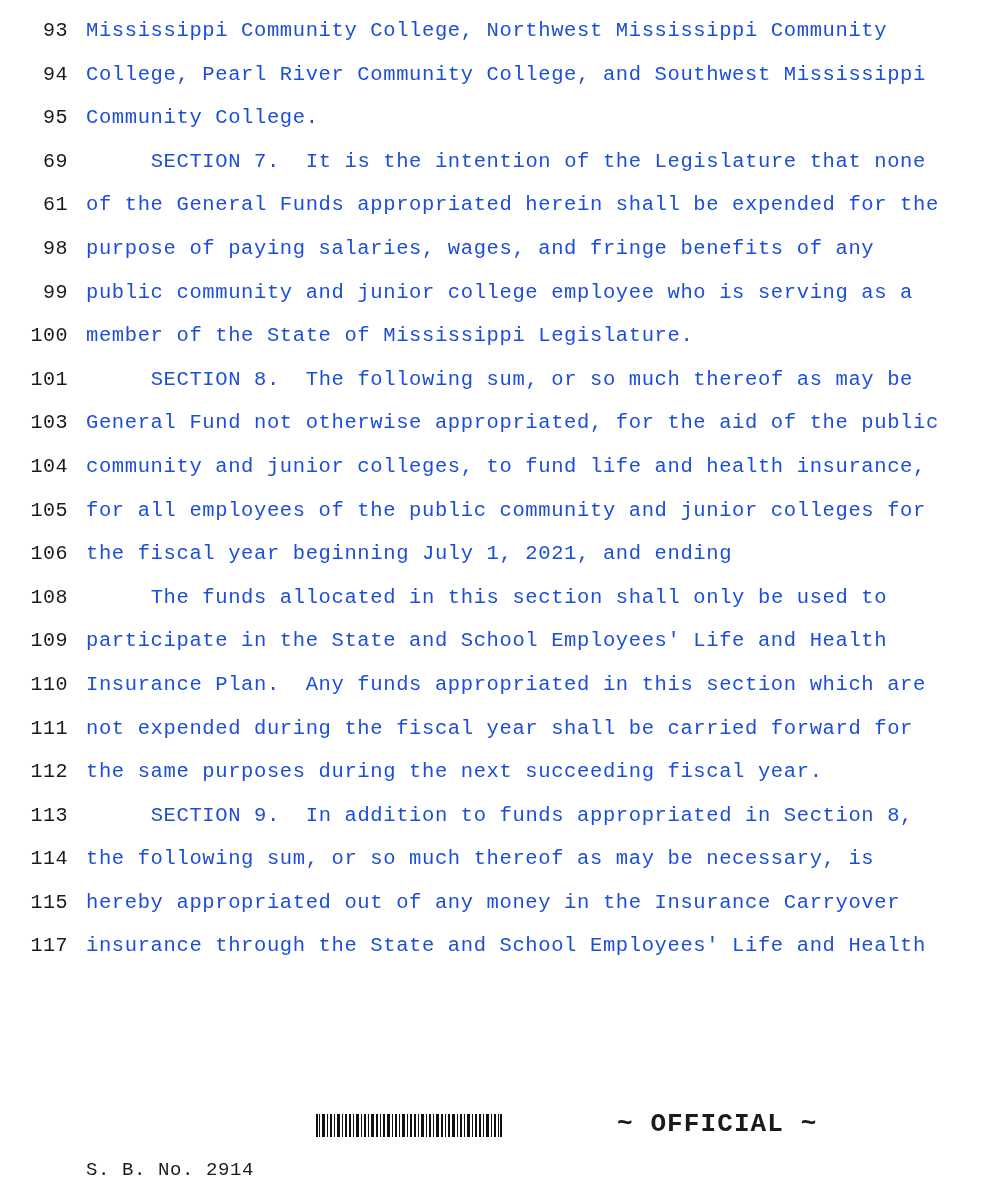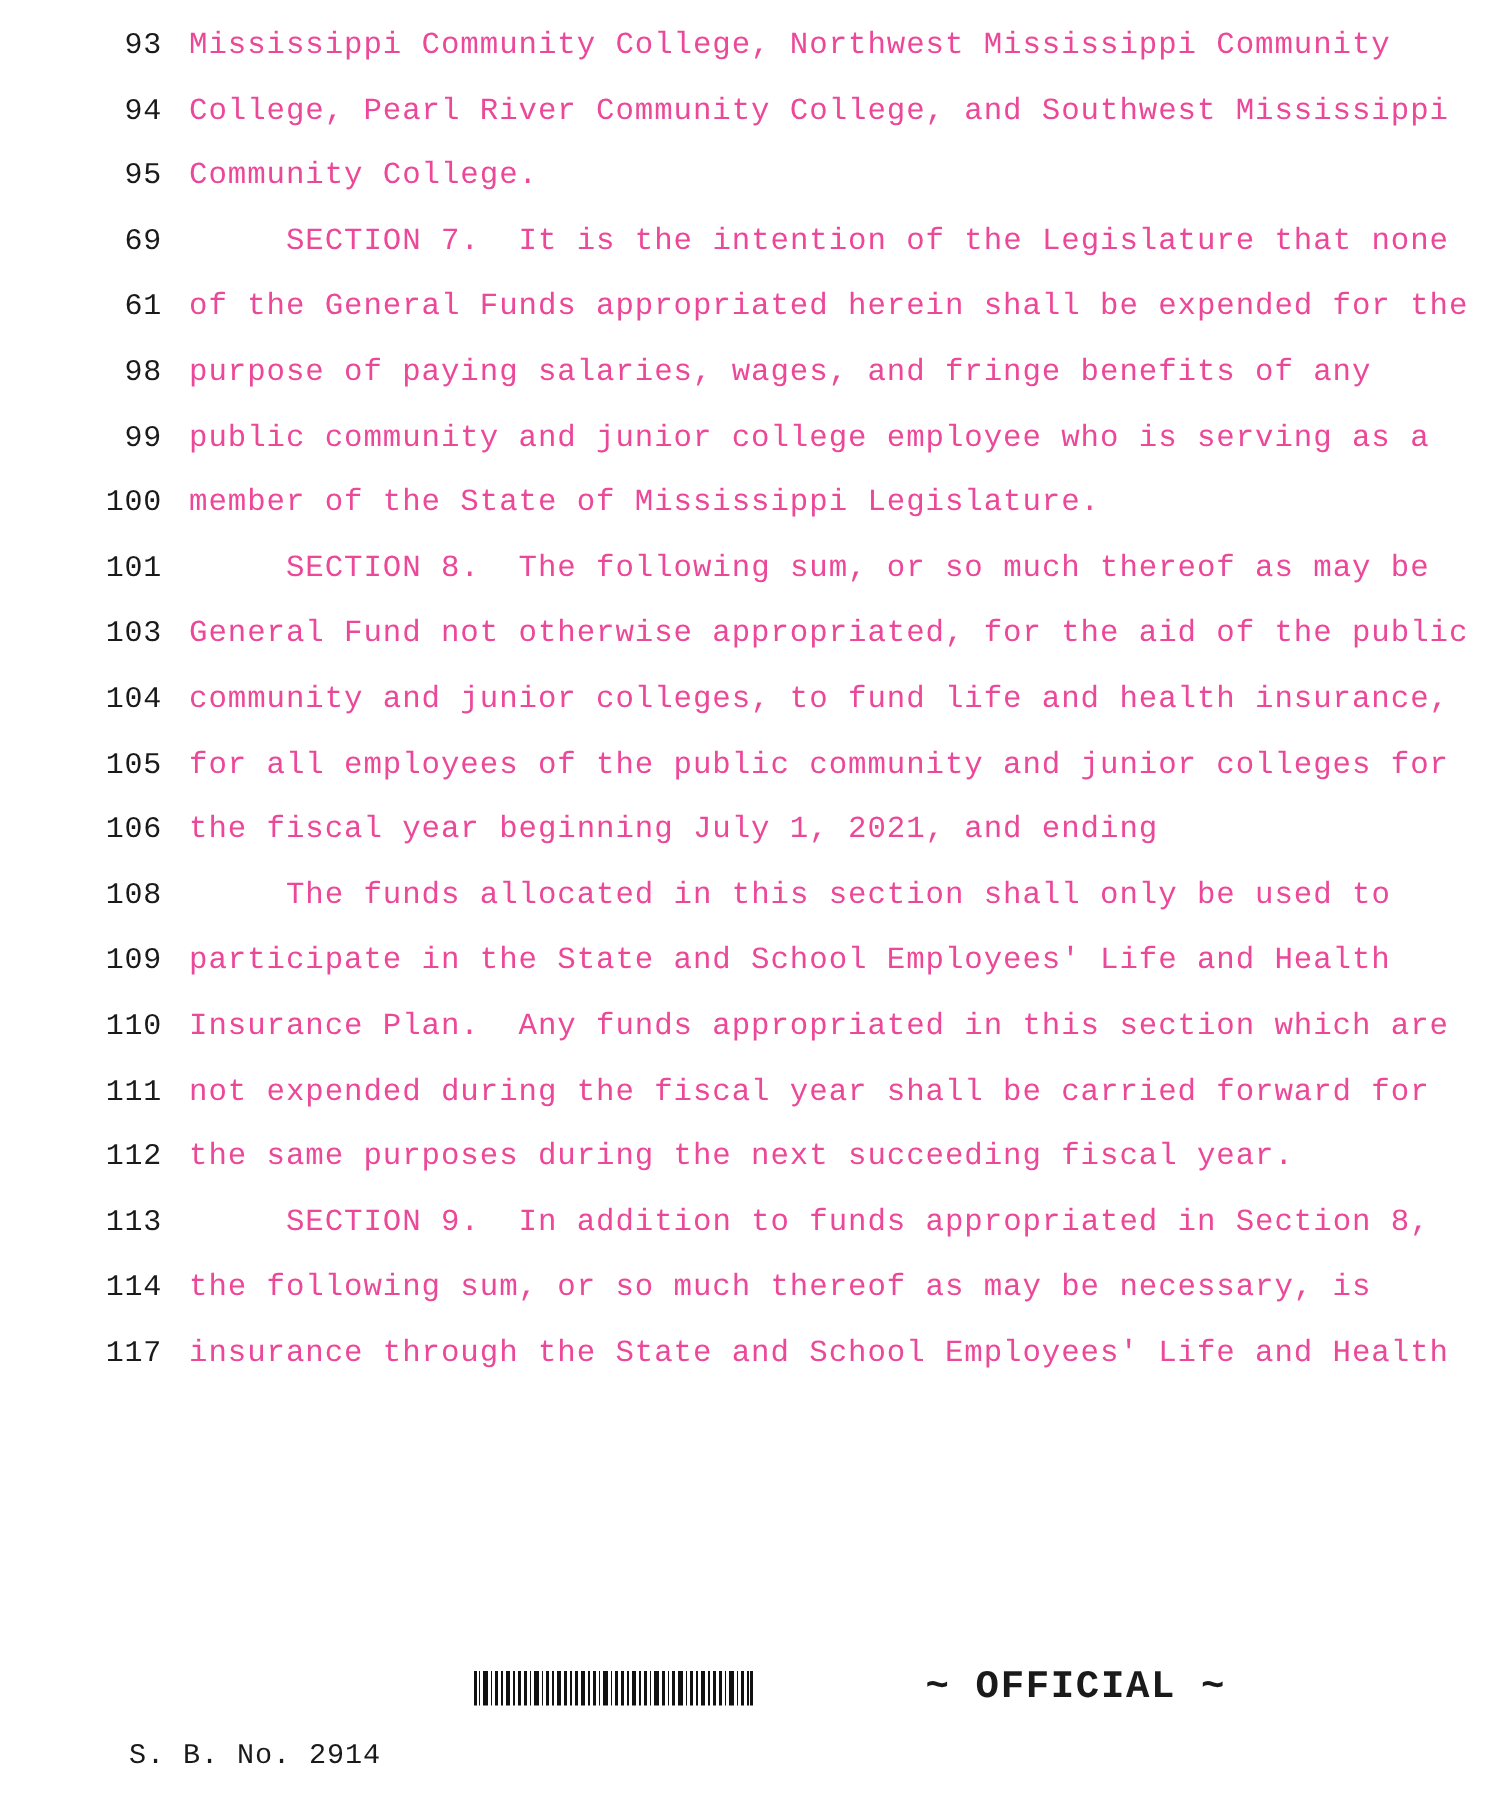--- a/index.html
+++ b/index.html
@@ -31,41 +31,40 @@
     left: 0;
     top: 9px;
     width: 998px;
   }
 
   .doc-line {
     display: flex;
     align-items: flex-start;
     height: 43.6px;
     white-space: pre;
-    padding-left: 40px;
   }
 
   .line-no {
     width: 68px;
     min-width: 68px;
     text-align: right;
     padding-right: 0;
     font-size: 20px;
     line-height: 43.6px;
     letter-spacing: 0.5px;
     color: #1a1a1a;
   }
 
   .line-text {
     margin-left: 18px;
     font-size: 20.5px;
     line-height: 43.6px;
     letter-spacing: 0.62px;
     white-space: pre;
-    color: #ec4899;
+    color: #1d4ed8;
   }
 
   .line-text b {
     font-weight: normal;
     letter-spacing: 0.62px;
   }
 
   
   #doc-footer {
     position: absolute;
@@ -124,20 +123,21 @@
       <div class="doc-line"><span class="line-no">104</span><span class="line-text"><span>community and junior colleges, to fund life and health insurance,</span></span></div>
       <div class="doc-line"><span class="line-no">105</span><span class="line-text"><span>for all employees of the public community and junior colleges for</span></span></div>
       <div class="doc-line"><span class="line-no">106</span><span class="line-text"><span>the fiscal year beginning July 1, 2021, and ending</span></span></div>
       <div class="doc-line"><span class="line-no">108</span><span class="line-text"><span>     </span><span>The funds allocated in this section shall only be used to</span></span></div>
       <div class="doc-line"><span class="line-no">109</span><span class="line-text"><span>participate in the State and School Employees' Life and Health</span></span></div>
       <div class="doc-line"><span class="line-no">110</span><span class="line-text"><span>Insurance Plan.  Any funds appropriated in this section which are</span></span></div>
       <div class="doc-line"><span class="line-no">111</span><span class="line-text"><span>not expended during the fiscal year shall be carried forward for</span></span></div>
       <div class="doc-line"><span class="line-no">112</span><span class="line-text"><span>the same purposes during the next succeeding fiscal year.</span></span></div>
       <div class="doc-line"><span class="line-no">113</span><span class="line-text"><span>     </span><b>SECTION 9.</b><span>  In addition to funds appropriated in Section 8,</span></span></div>
       <div class="doc-line"><span class="line-no">114</span><span class="line-text"><span>the following sum, or so much thereof as may be necessary, is</span></span></div>
+      <div class="doc-line"><span class="line-no">115</span><span class="line-text"><span>hereby appropriated out of any money in the Insurance Carryover</span></span></div>
       <div class="doc-line"><span class="line-no">117</span><span class="line-text"><span>insurance through the State and School Employees' Life and Health</span></span></div>
     </div>
 
   <div id="doc-footer">
 
     <div id="footer-bill-block">
       <div>S. B. No. 2914</div>
       
       
     </div>

